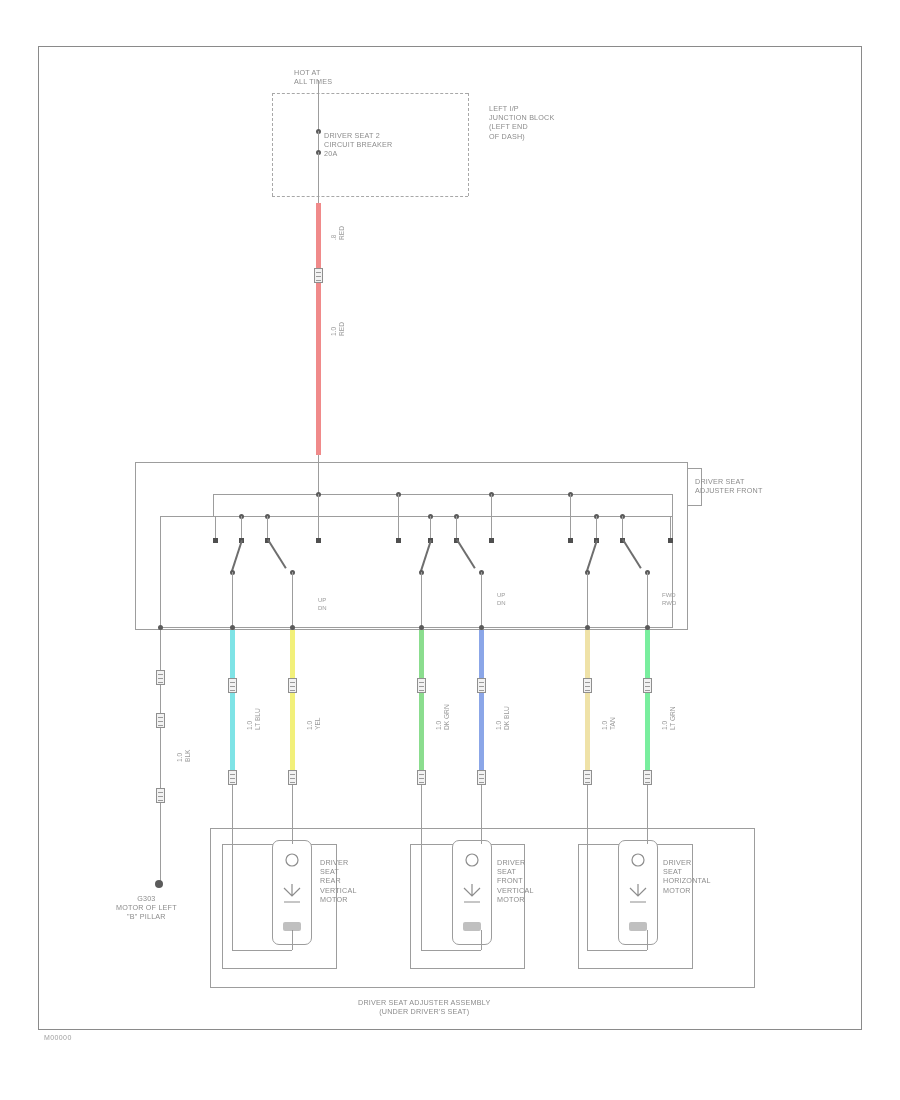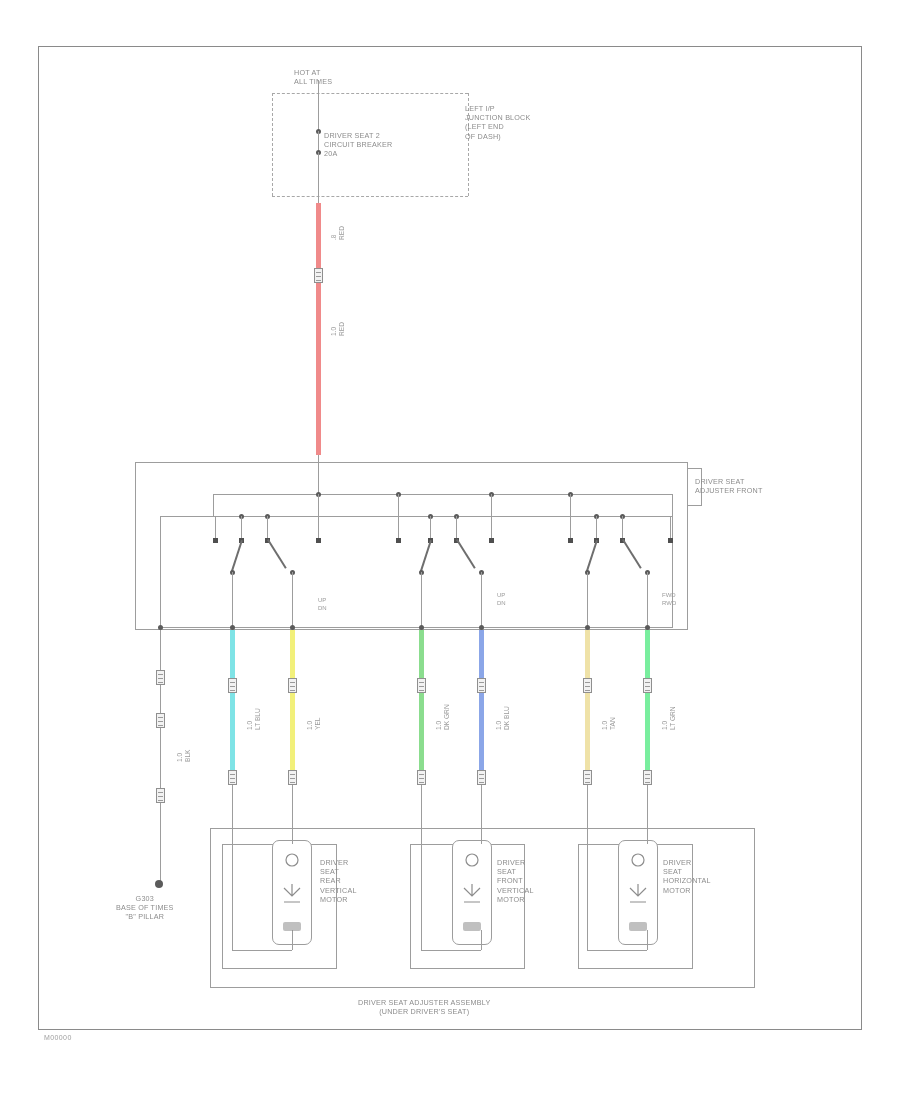--- a/index.html
+++ b/index.html
@@ -39,21 +39,21 @@
 ALL TIMES</div>
 
   <div class="dash" style="left:272px;top:93px;width:196px;"></div>
   <div class="dash" style="left:272px;top:196px;width:196px;"></div>
   <div class="dashv" style="left:272px;top:93px;height:103px;"></div>
   <div class="dashv" style="left:468px;top:93px;height:103px;"></div>
 
   <div class="lbl" style="left:324px;top:131px;">DRIVER SEAT 2
 CIRCUIT BREAKER
 20A</div>
-  <div class="lbl" style="left:465px;top:104px;">LEFT I/P
+  <div class="lbl" style="left:489px;top:104px;">LEFT I/P
 JUNCTION BLOCK
 (LEFT END
 OF DASH)</div>
 
   <div class="wire v" style="left:318px;top:80px;height:52px;"></div>
   <div class="dot" style="left:316px;top:129px;"></div>
   <div class="wire v" style="left:318px;top:131px;height:22px;"></div>
   <div class="dot" style="left:316px;top:150px;"></div>
   <div class="wire v" style="left:318px;top:152px;height:52px;"></div>
 
@@ -174,21 +174,21 @@
   <div class="conn" style="left:156px;top:788px;">
       <i></i>
       <i></i>
       <i></i>
     </div>
   <div class="wire v" style="left:160px;top:803px;height:80px;"></div>
   <div class="dot" style="left:155px;top:880px;width:8px;height:8px;"></div>
   <div class="vlbl" style="left:176px;top:762px;">1.0
 BLK</div>
   <div class="lbl" style="left:116px;top:894px;text-align:center;">G303
-BASE OF TIMES
+MOTOR OF LEFT
 "B" PILLAR</div>
 
   <div class="cw" style="left:230px;top:630px;height:140px;background:#7fe3e6;"></div>
   <div class="conn" style="left:228px;top:678px;">
       <i></i>
       <i></i>
       <i></i>
     </div>
   <div class="conn" style="left:228px;top:770px;">
       <i></i>

